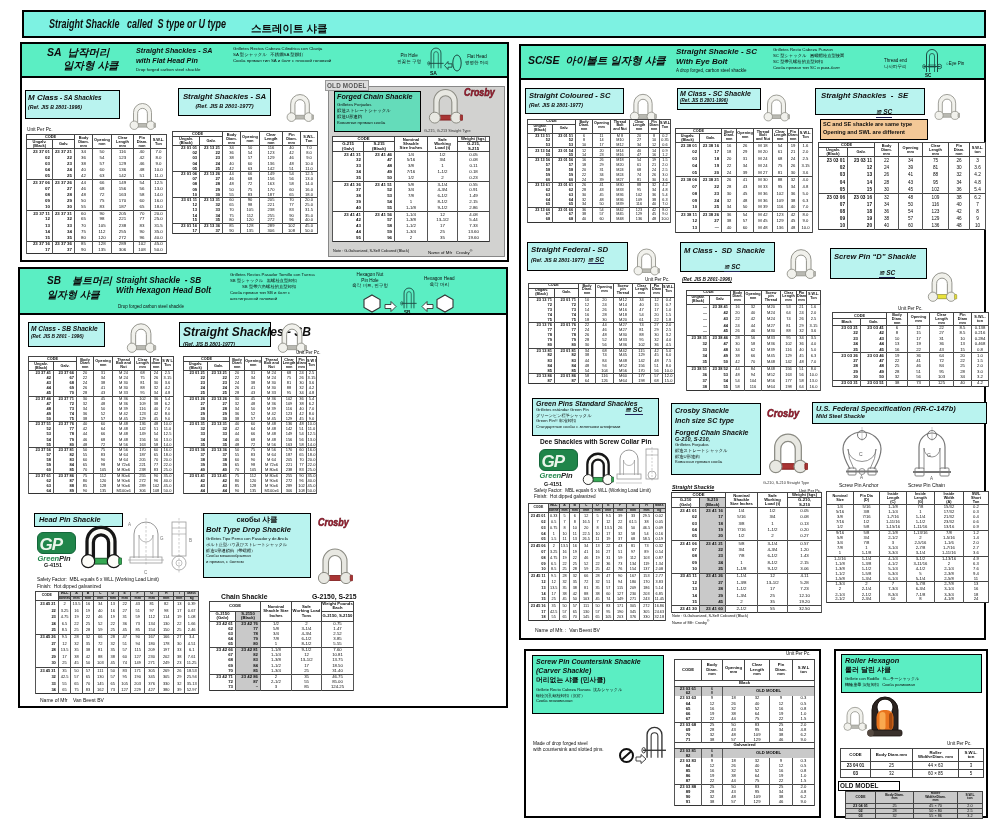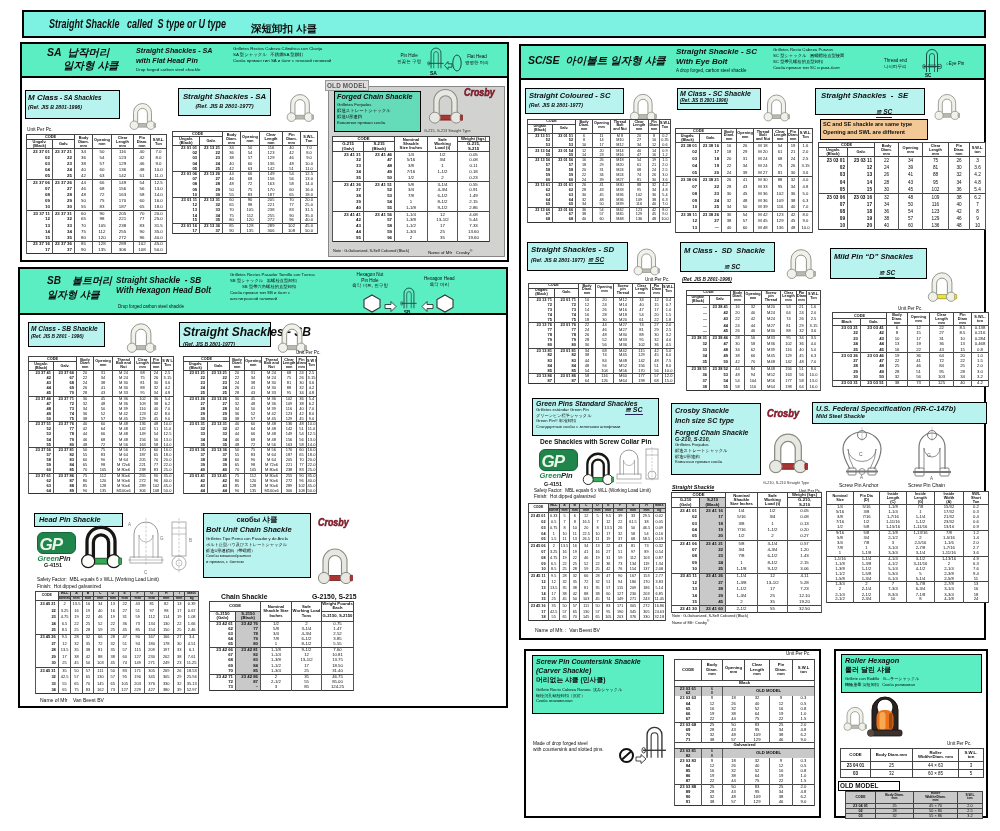--- a/index.html
+++ b/index.html
@@ -15,21 +15,21 @@
 .bi{font-style:italic;font-weight:bold}
 .gy{background:#c9c9c9}
 </style></head><body>
 
 <div class="abs" style="left:22px;top:10px;width:964px;height:28px;background:#7df2e2;border:2.2px solid #000;"></div>
 
 <div class="abs" style="left:49px;top:17px;">
     <div class="bi" style="font-size:12.5px;transform:scaleX(0.72);transform-origin:0 0;white-space:nowrap">Straight Shackle&nbsp;&nbsp;&nbsp;called&nbsp; S type or U type</div>
   </div>
 
-<div class="abs" style="left:251px;top:18px;"><span style="font-weight:bold;font-size:10.5px">深短卸扣 샤클</span></div>
+<div class="abs" style="left:251px;top:18px;"><span style="font-weight:bold;font-size:10.5px">스트레이트 샤클</span></div>
 
 <div class="abs" style="left:20px;top:42px;width:489px;height:220px;background:#fff;border:2.2px solid #000;"></div>
 
 <div class="abs" style="left:22px;top:44px;width:485px;height:34px;background:#5beec3;border:none;border-bottom:2px solid #000"></div>
 
 <div class="abs" style="left:47px;top:46px;">
     <div class="bi" style="font-size:10.5px;line-height:13px">SA&nbsp; 납작머리<br><span style="margin-left:16px">일자형 샤클</span></div>
   </div>
 
 <div class="abs" style="left:136px;top:46px;">
@@ -1204,21 +1204,21 @@
         <td>136</td>
         <td>48</td>
         <td>10</td>
       </tr>
 </tbody>
   </table>
 
 <div class="abs" style="left:527px;top:242px;width:101px;height:29px;background:#b9f3ef;border:1.6px solid #000;"></div>
 
 <div class="abs" style="left:531px;top:245px;">
-    <div class="bi" style="font-size:7.8px">Straight Shackles - SD</div>
+    <div class="bi" style="font-size:7.8px">Straight Federal - SD</div>
     <div class="bi" style="font-size:5.2px;margin-top:2px">(Ref. JIS B 2801-1977)&nbsp;&nbsp;<span style="font-size:6.5px;border-bottom:1.2px solid #225">≌ SC</span></div>
   </div>
 
 <div class="abs" style="left:633px;top:243px;"><svg width="27" height="36" viewBox="0 0 36 46">
       <path d="M6 33 L6 19 A12 12 0 1 1 30 19 L30 33 L24.5 33 L24.5 20 A6.5 6.5 0 1 0 11.5 20 L11.5 33 Z" fill="#f1f1ec" stroke="#8a8a82" stroke-width="1.1" fill-rule="evenodd"></path>
       <rect x="9" y="33.5" width="18" height="5" fill="#b9b9b2" stroke="#8a8a82" stroke-width="0.8"></rect>
       <circle cx="7" cy="36" r="5.6" fill="#f1f1ec" stroke="#8a8a82" stroke-width="1"></circle>
       <circle cx="29" cy="36" r="5.6" fill="#f1f1ec" stroke="#8a8a82" stroke-width="1"></circle>
       <rect x="33.2" y="33.2" width="2.6" height="5.6" rx="0.8" fill="#b9b9b2" stroke="#8a8a82" stroke-width="0.7"></rect>
     </svg></div>
@@ -1608,21 +1608,21 @@
         <td>M64</td>
         <td>198</td>
         <td>64</td>
         <td>16.0</td>
       </tr>
 </tbody>
   </table>
 
 <div class="abs" style="left:830px;top:248px;width:97px;height:31px;background:#b9f3ef;border:1.6px solid #000;"></div>
 
-<div class="abs" style="left:834px;top:252px;"><div class="bi" style="font-size:7.6px">Mild Pin “D” Shackles</div><div class="bi" style="font-size:6.5px;margin-left:45px;margin-top:2px;border-bottom:1.2px solid #225;display:inline-block">≌ SC</div></div>
+<div class="abs" style="left:834px;top:252px;"><div class="bi" style="font-size:7.6px">Screw Pin “D” Shackle</div><div class="bi" style="font-size:6.5px;margin-left:45px;margin-top:2px;border-bottom:1.2px solid #225;display:inline-block">≌ SC</div></div>
 
 <div class="abs" style="left:926px;top:267px;"><svg width="32" height="38" viewBox="0 0 36 46">
       <path d="M6 33 L6 19 A12 12 0 1 1 30 19 L30 33 L24.5 33 L24.5 20 A6.5 6.5 0 1 0 11.5 20 L11.5 33 Z" fill="#f0f0ea" stroke="#8a8a82" stroke-width="1.1" fill-rule="evenodd"></path>
       <rect x="9" y="33.5" width="18" height="5" fill="#e8e23c" stroke="#8a8622" stroke-width="0.8"></rect>
       <circle cx="7" cy="36" r="5.6" fill="#f0f0ea" stroke="#8a8a82" stroke-width="1"></circle>
       <circle cx="29" cy="36" r="5.6" fill="#f0f0ea" stroke="#8a8a82" stroke-width="1"></circle>
       <rect x="33.2" y="33.2" width="2.6" height="5.6" rx="0.8" fill="#e8e23c" stroke="#8a8622" stroke-width="0.7"></rect>
     </svg></div>
 
 <div class="abs" style="left:898px;top:306px;">
@@ -3398,21 +3398,21 @@
   </table>
 
 <div class="abs" style="left:40px;top:697px;">
     <div style="font-size:5px">Name of Mfr&nbsp;&nbsp;&nbsp; Van Beest BV</div>
   </div>
 
 <div class="abs" style="left:203px;top:513px;width:108px;height:65px;background:#b9f3ef;border:1.6px solid #000;"></div>
 
 <div class="abs" style="left:206px;top:515px;">
     <div style="font-size:7.6px;font-weight:bold;text-align:center;width:102px">скобы 샤클</div>
-    <div class="bi" style="font-size:7.6px">Bolt Unit Chain Shackle</div>
+    <div class="bi" style="font-size:7.6px">Bolt Type Drop Shackle</div>
     <div style="font-size:4.2px;line-height:5.8px;margin-top:2px">Grilletes Tipo Perno con Pasador y de Ancla<br>ボルト止型パウ及びストレートシャックル<br>鍛造U形連鎖鈎（帶螺帽）<br>Скобы мешкообразная<br>и прямая, с болтом</div>
   </div>
 
 <div class="abs" style="left:318px;top:516px;">
     <div class="bi" style="font-size:10.5px;color:#a61b30;-webkit-text-stroke:0.5px #591019;transform:scaleX(0.85);transform-origin:0 0">Crosby</div>
   </div>
 
 <div class="abs" style="left:317px;top:541px;"><svg width="36" height="48" viewBox="0 0 36 46">
       <path d="M6 33 L6 19 A12 12 0 1 1 30 19 L30 33 L24.5 33 L24.5 20 A6.5 6.5 0 1 0 11.5 20 L11.5 33 Z" fill="#e8e8e2" stroke="#8a8a82" stroke-width="1.1" fill-rule="evenodd"></path>
       <rect x="9" y="33.5" width="18" height="5" fill="#a93434" stroke="#7c1717" stroke-width="0.8"></rect>

